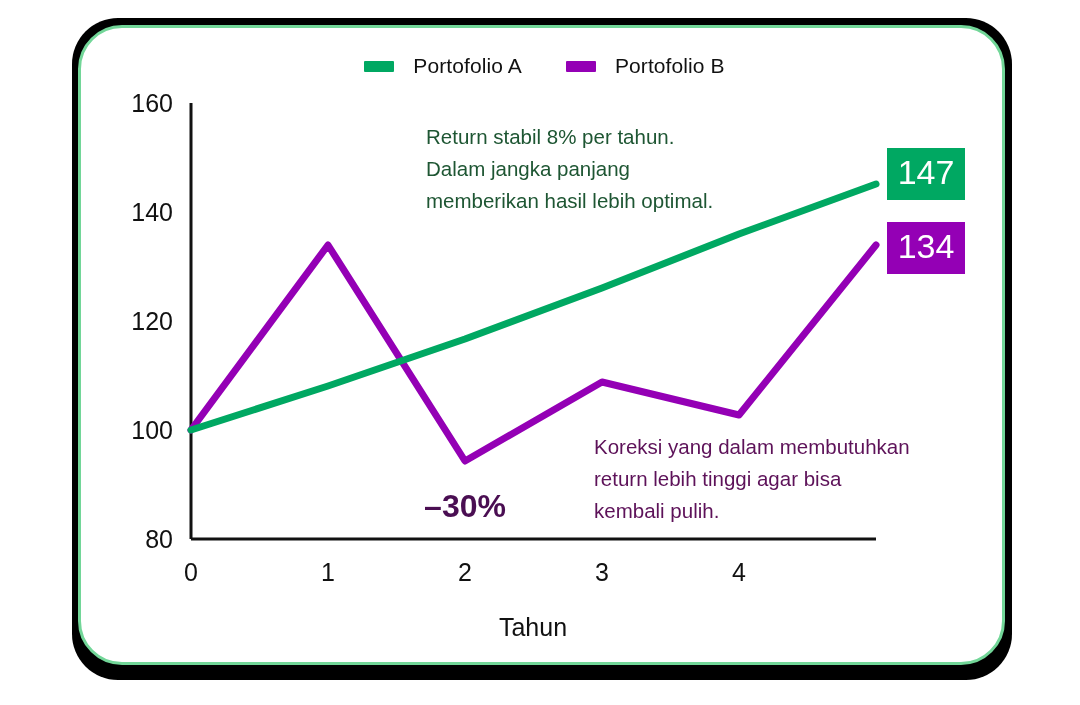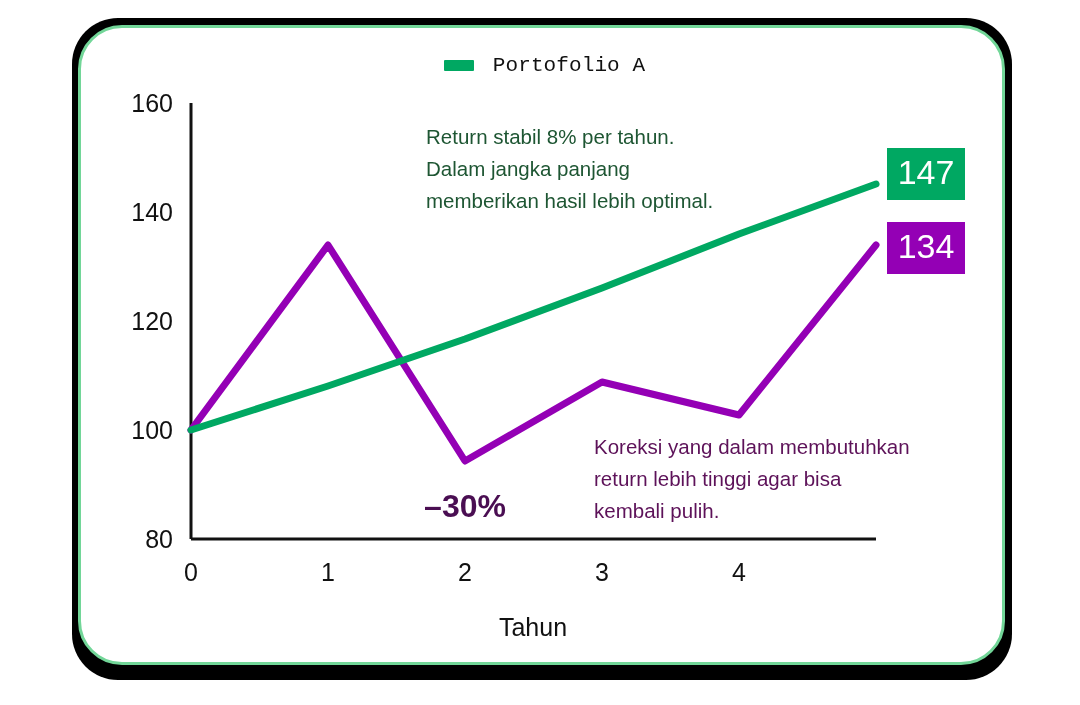--- a/index.html
+++ b/index.html
@@ -49,21 +49,20 @@
     width: 927px;
     display: flex;
     justify-content: center;
     align-items: center;
     gap: 44px;
   }
   .legend-item {
     display: flex;
     align-items: center;
     gap: 19px;
-    font-family: Liberation Mono, monospace;
   }
   .legend-swatch {
     width: 30px;
     height: 11px;
     border-radius: 1px;
   }
   .legend-label {
     font-size: 21px;
     color: #111111;
     letter-spacing: 0.1px;
@@ -125,20 +124,24 @@
 
   <div id="backdrop"></div>
 
   <div id="card">
 
     <div id="legend">
       <div class="legend-item">
         <span class="legend-swatch" style="background:#00A862"></span>
         <span class="legend-label">Portofolio A</span>
       </div>
+      <div class="legend-item">
+        <span class="legend-swatch" style="background:#9400B5"></span>
+        <span class="legend-label">Portofolio B</span>
+      </div>
     </div>
 
     <div id="plot">
       <svg width="927" height="640" viewBox="0 0 927 640" xmlns="http://www.w3.org/2000/svg">
 
         <g>
           <line x1="110" y1="67" x2="110" y2="503" stroke="#111111" stroke-width="3"></line>
           <line x1="110" y1="503" x2="795" y2="503" stroke="#111111" stroke-width="3"></line>
         </g>
 

